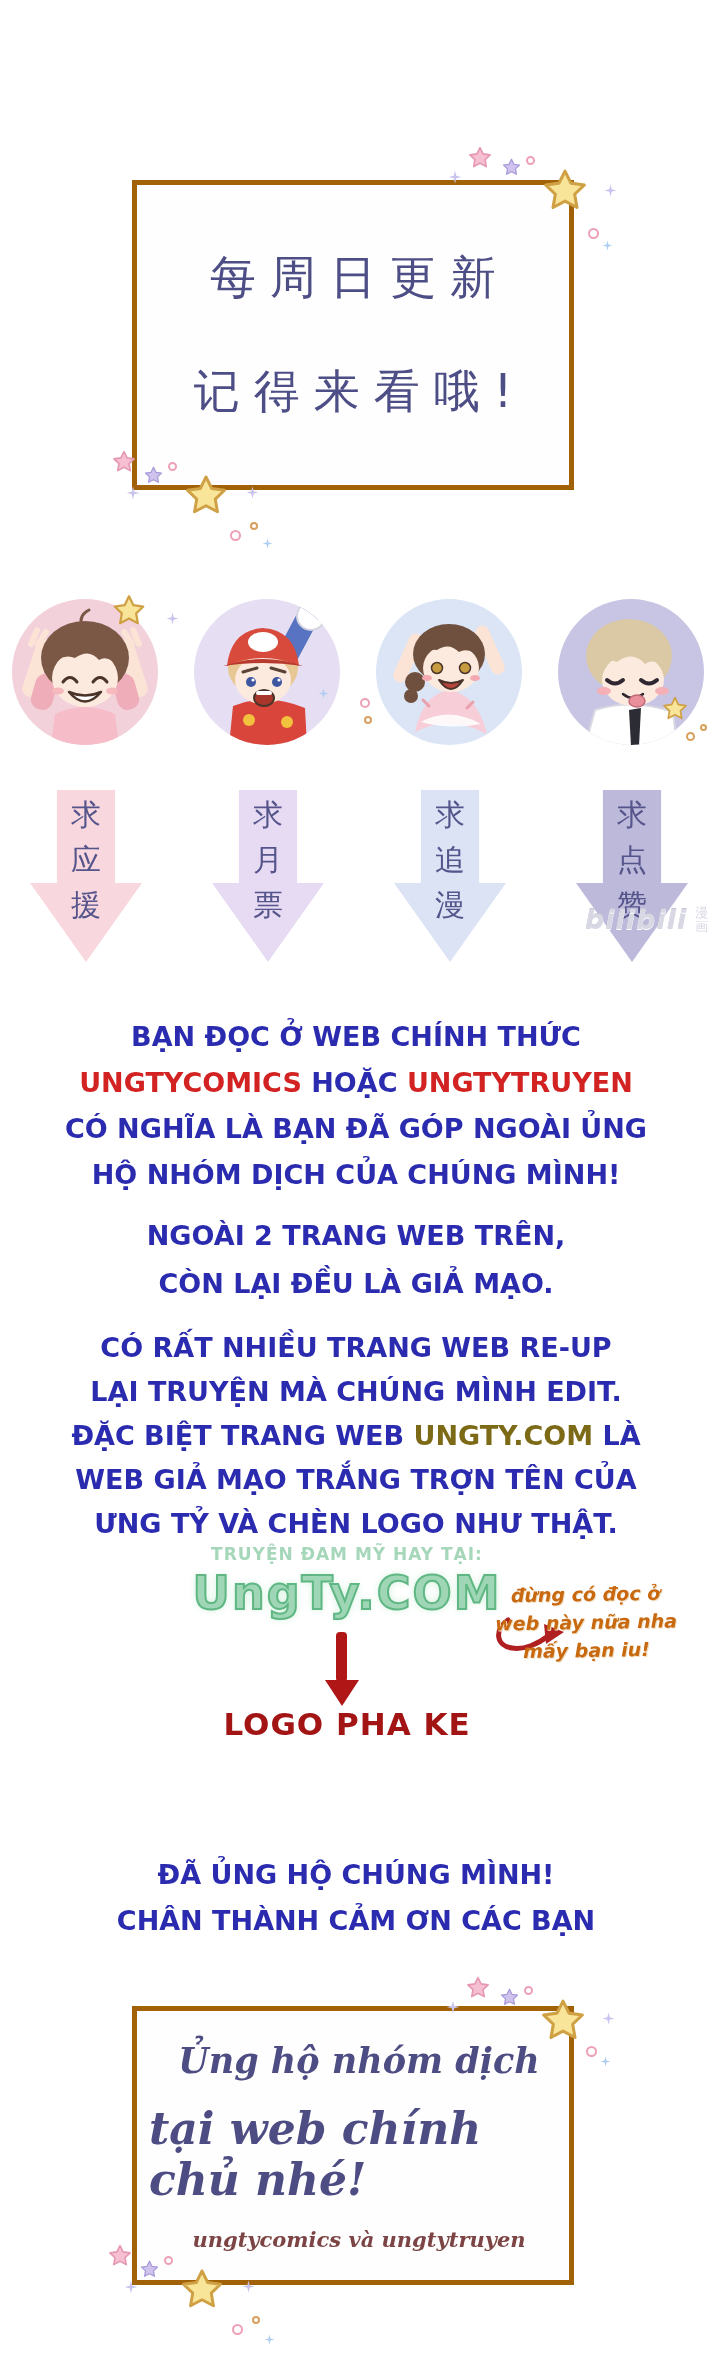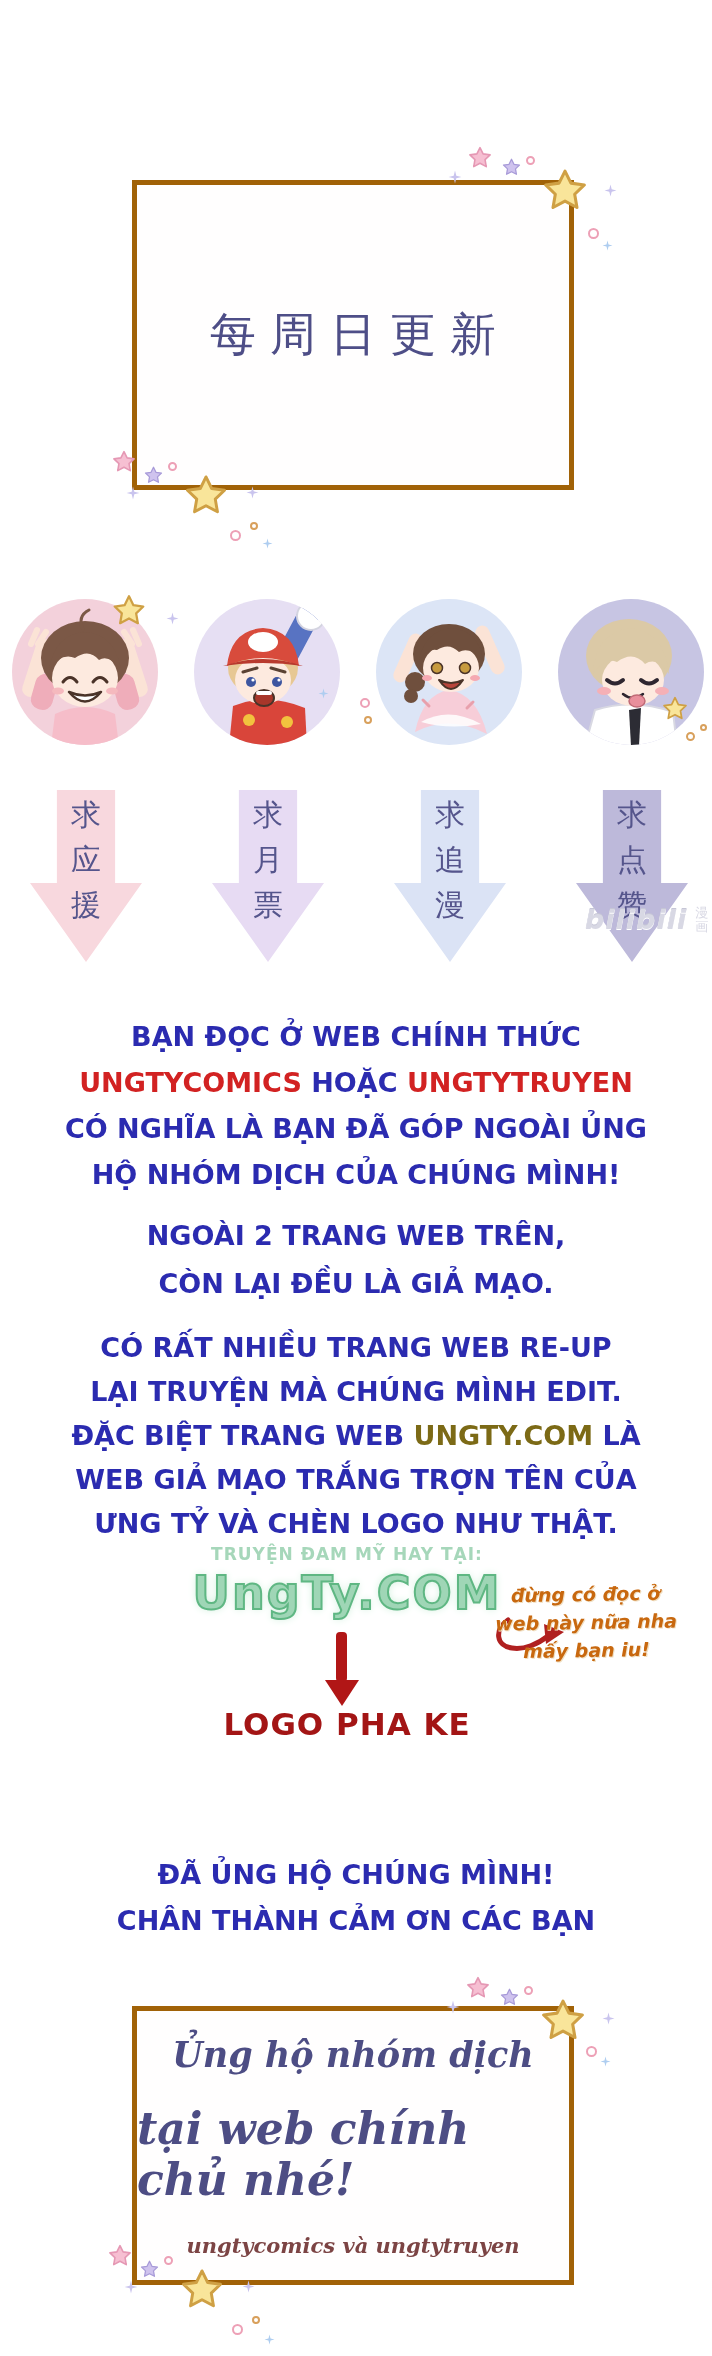--- a/index.html
+++ b/index.html
@@ -4,21 +4,21 @@
 <style>
   html,body{margin:0;padding:0;background:#fff;}
   .page{position:relative;width:712px;height:2356px;background:#ffffff;overflow:hidden;
         font-family:"DejaVu Sans","Liberation Sans",sans-serif;}
   
   .frame{position:absolute;border:5px solid #a16207;background:#fffefe;box-sizing:border-box;}
   .frame.top{left:132px;top:180px;width:442px;height:310px;display:flex;flex-direction:column;
              justify-content:center;align-items:center;gap:52px;}
   .cn-line{font-size:46px;color:#4e4e87;letter-spacing:14px;white-space:nowrap;text-indent:14px;}
   .frame.bottom{left:132px;top:2006px;width:442px;height:279px;display:flex;flex-direction:column;
-                justify-content:center;align-items:center;gap:28px;}
+                justify-content:center;align-items:center;gap:22px;padding-left:12px;}
   .script{font-family:"DejaVu Serif","Liberation Serif",serif;font-style:italic;font-weight:bold;}
   .script.b1{font-size:35px;color:#4d4d84;}
   .script.b2{font-size:44px;color:#4d4d84;}
   .script.b3{font-size:21px;color:#7c4444;}
   
   .st{position:absolute;}
   .ring{position:absolute;border-radius:50%;box-sizing:border-box;background:transparent;}
   
   .avatar{position:absolute;width:148px;height:148px;}
   
@@ -62,20 +62,21 @@
         text-shadow:1px 1px 0 #f0dfc2;transform:rotate(-1deg);}
   .curve{position:absolute;left:492px;top:1614px;}
 </style>
 </head>
 <body>
 
 <div class="page">
 
   <div class="frame top">
     <div class="cn-line">每周日更新</div>
+    <div class="cn-line">记得来看哦!</div>
   </div>
 
   <svg class="st" style="left:468px;top:146px;width:24px;height:24px" viewBox="0 0 24 24">
       <path d="M12 1.6l3.1 6.3 7 .95-5.05 4.85 1.2 6.9-6.25-3.3-6.25 3.3 1.2-6.9L1.9 8.85l7-.95z" fill="#f6bfd2" stroke="#e598b4" stroke-width="1.6" stroke-linejoin="round"></path>
     </svg>
   <svg class="st" style="left:502px;top:158px;width:19px;height:19px" viewBox="0 0 24 24">
       <path d="M12 1.6l3.1 6.3 7 .95-5.05 4.85 1.2 6.9-6.25-3.3-6.25 3.3 1.2-6.9L1.9 8.85l7-.95z" fill="#cfc3ee" stroke="#a79ad8" stroke-width="1.6" stroke-linejoin="round"></path>
     </svg>
   <div class="ring" style="left:526px;top:156px;width:9px;height:9px;border:2px solid #eda0b6;"></div>
   <svg class="st" style="left:542px;top:168px;width:46px;height:46px" viewBox="0 0 24 24">

